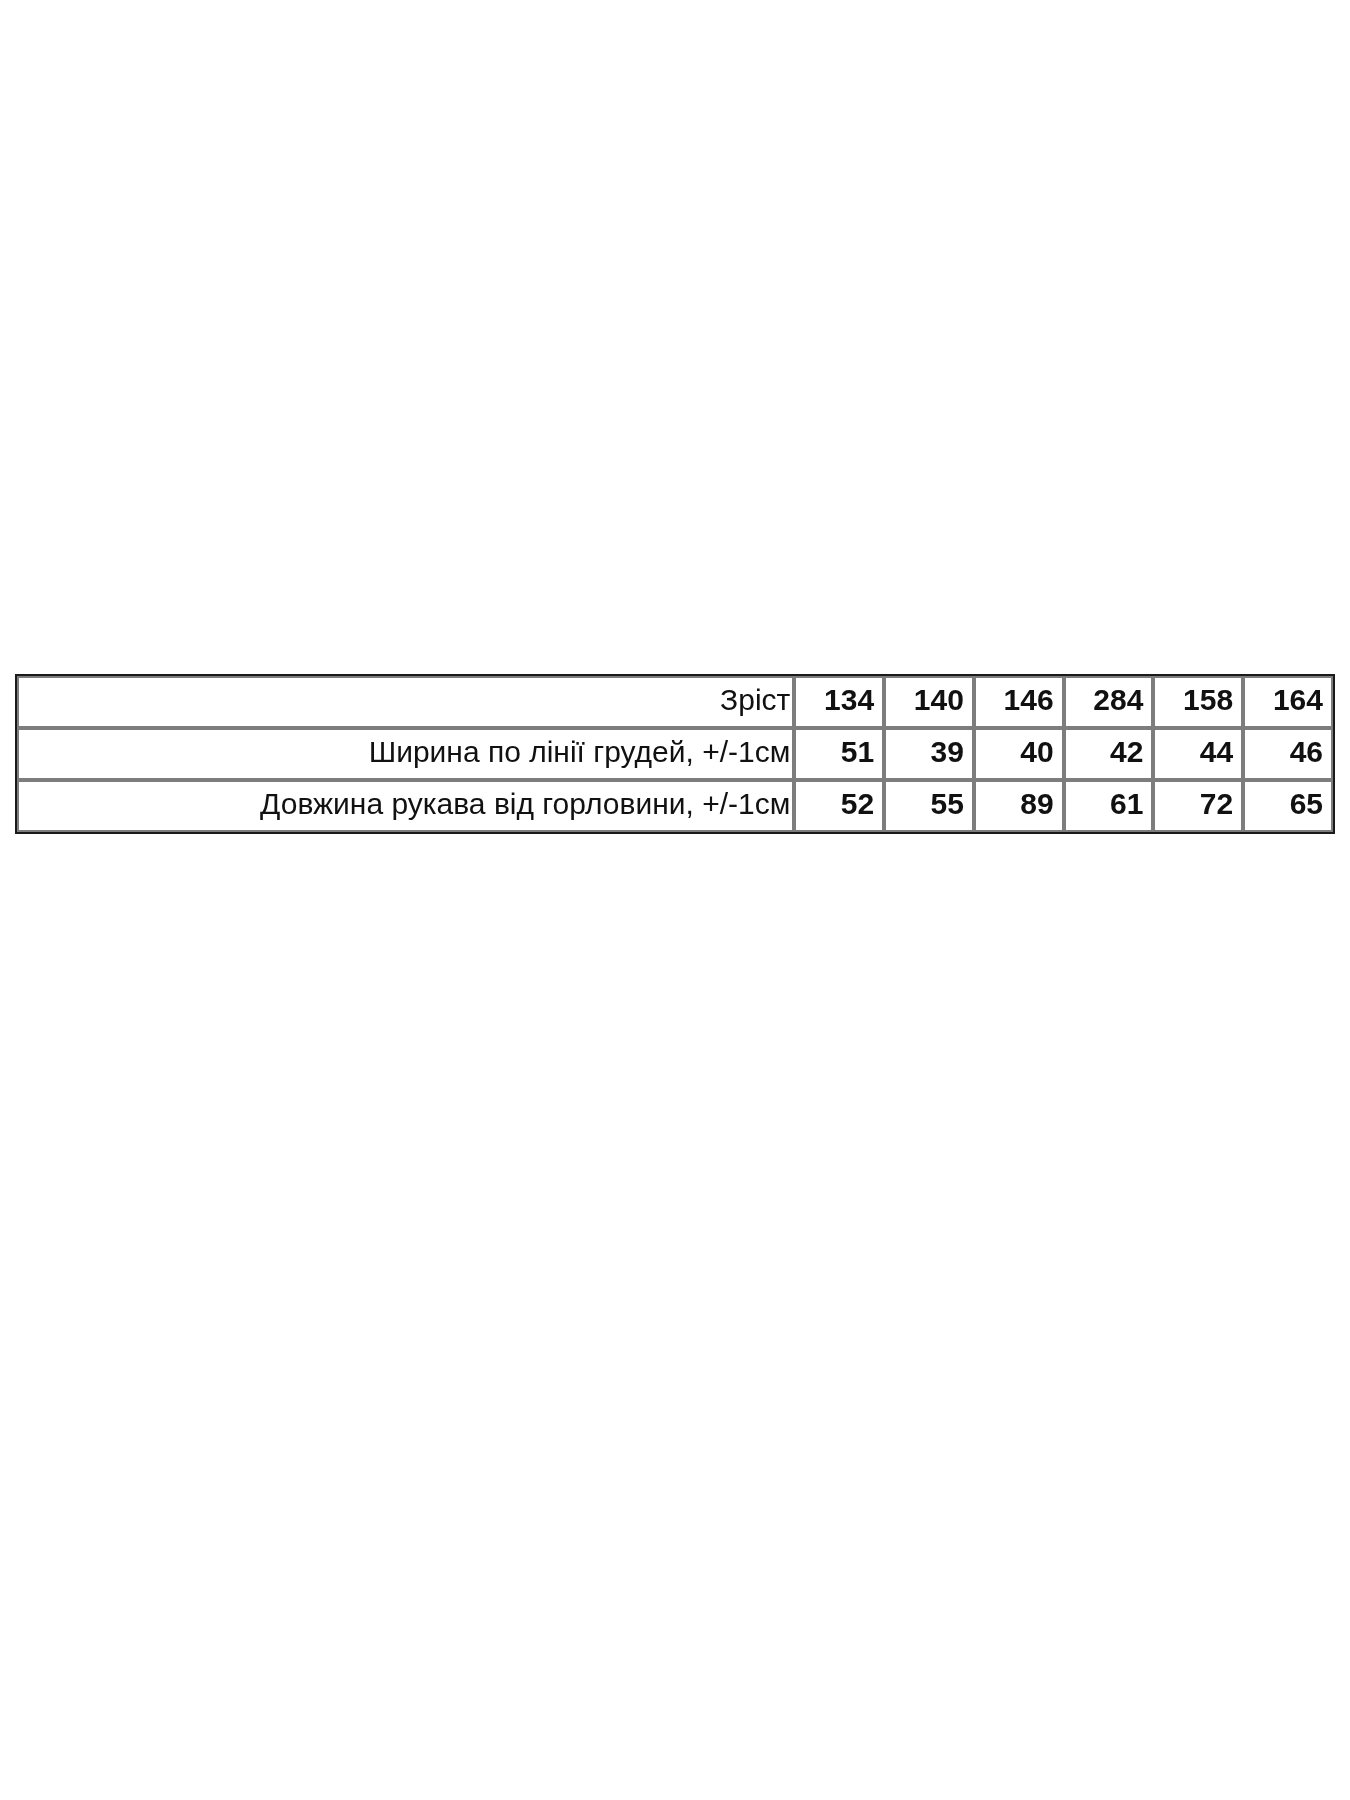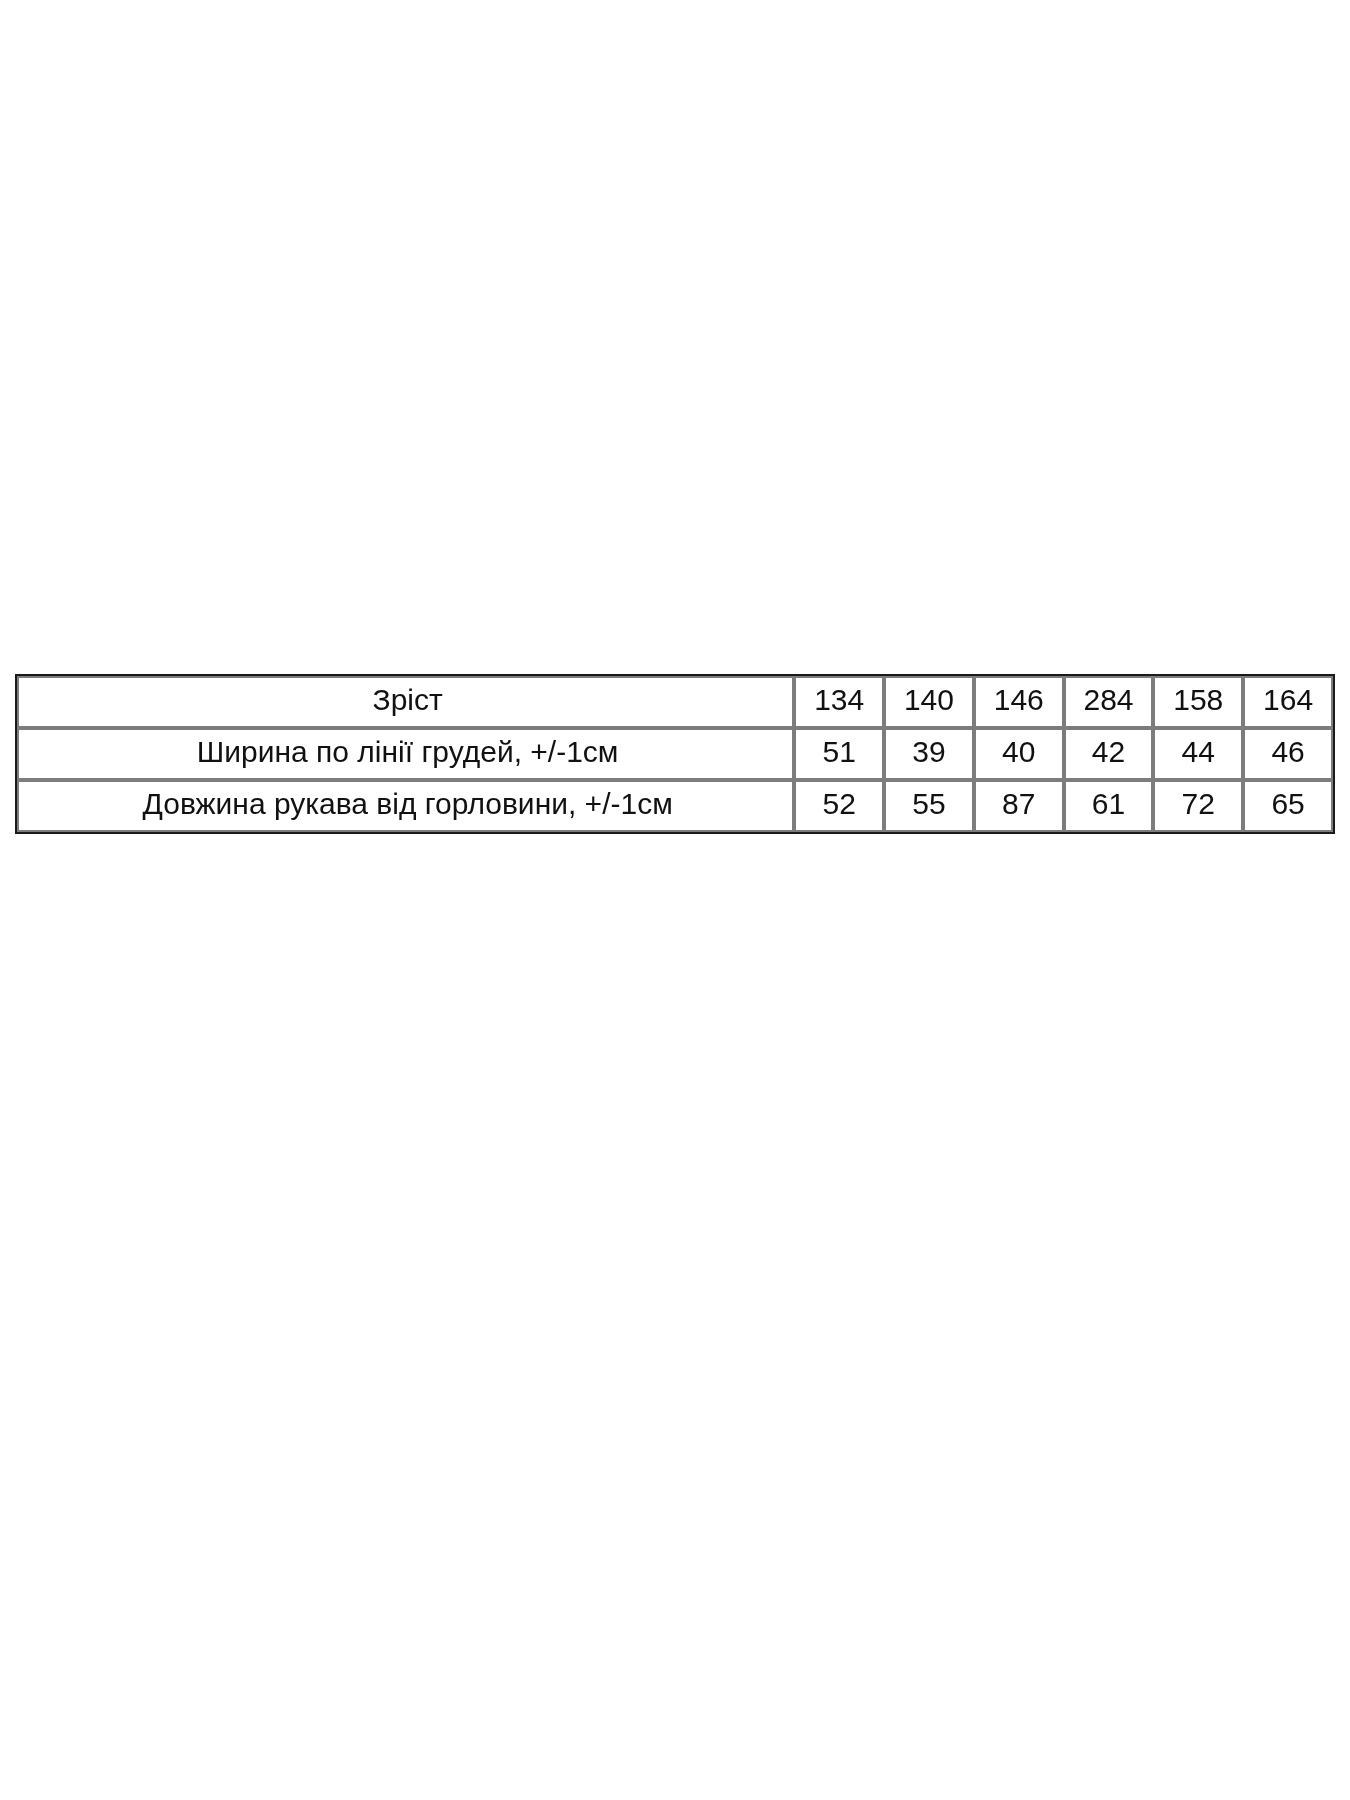--- a/index.html
+++ b/index.html
@@ -37,30 +37,31 @@
     line-height: 1.28;
     color: #111111;
     white-space: nowrap;
     vertical-align: middle;
     height: 52px;
     box-sizing: border-box;
   }
 
   table.size-table td.label-cell {
     width: 780px;
-    text-align: center;
+    text-align: right;
     padding-left: 6px;
     padding-right: 2px;
   }
 
   table.size-table td.value-cell {
-    text-align: center;
+    text-align: right;
     padding-left: 8px;
     padding-right: 8px;
     width: 90px;
+    font-weight: bold;
   }
 </style>
 </head>
 <body>
 
 <div class="size-table-wrap">
   <table class="size-table">
     <tbody>
       <tr>
         <td class="label-cell">Зріст</td>
@@ -77,20 +78,20 @@
         <td class="value-cell">39</td>
         <td class="value-cell">40</td>
         <td class="value-cell">42</td>
         <td class="value-cell">44</td>
         <td class="value-cell">46</td>
       </tr>
       <tr>
         <td class="label-cell">Довжина рукава від горловини, +/-1см</td>
         <td class="value-cell">52</td>
         <td class="value-cell">55</td>
-        <td class="value-cell">87</td>
+        <td class="value-cell">89</td>
         <td class="value-cell">61</td>
         <td class="value-cell">72</td>
         <td class="value-cell">65</td>
       </tr>
     </tbody>
   </table>
 </div>
 
 </body></html>

